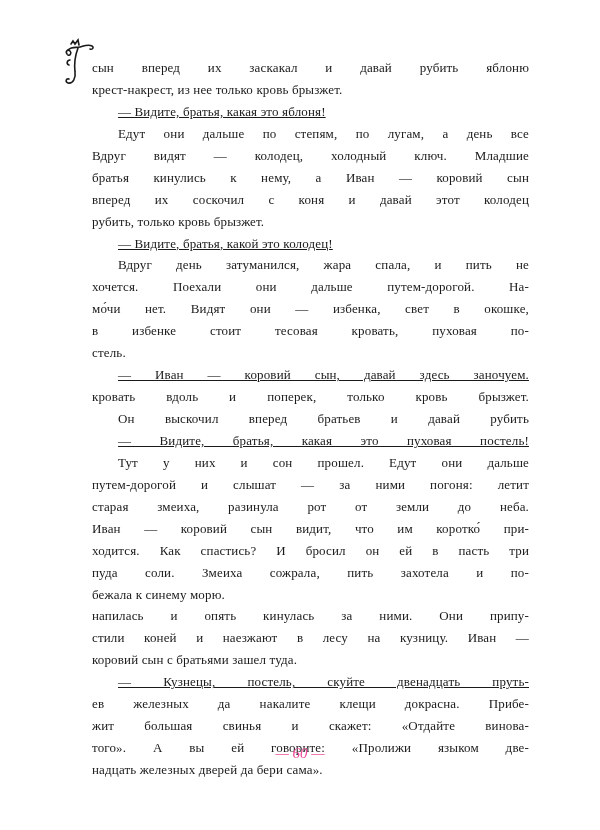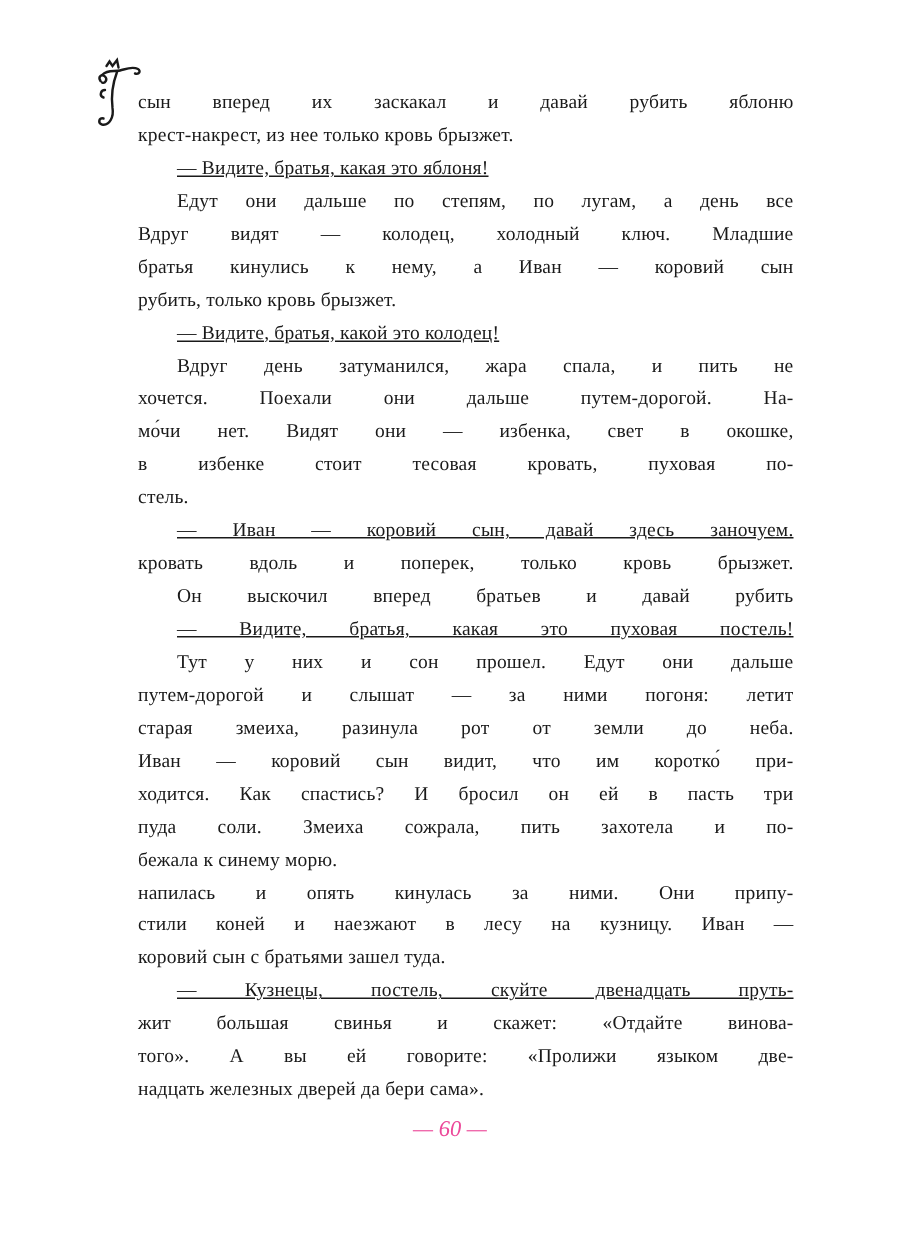--- a/index.html
+++ b/index.html
@@ -71,20 +71,21 @@
   </g>
 </svg>
 
 <div class="page" id="page">
     <div class="line">сын вперед их заскакал и давай рубить яблоню</div>
     <div class="line last">крест-накрест, из нее только кровь брызжет.</div>
     <div class="line dialog last">— Видите, братья, какая это яблоня!</div>
     <div class="line indent">Едут они дальше по степям, по лугам, а день все</div>
     <div class="line">Вдруг видят — колодец, холодный ключ. Младшие</div>
     <div class="line">братья кинулись к нему, а Иван — коровий сын</div>
+    <div class="line">вперед их соскочил с коня и давай этот колодец</div>
     <div class="line last">рубить, только кровь брызжет.</div>
     <div class="line dialog last">— Видите, братья, какой это колодец!</div>
     <div class="line indent">Вдруг день затуманился, жара спала, и пить не</div>
     <div class="line">хочется. Поехали они дальше путем-дорогой. На-</div>
     <div class="line">мо́чи нет. Видят они — избенка, свет в окошке,</div>
     <div class="line">в избенке стоит тесовая кровать, пуховая по-</div>
     <div class="line last">стель.</div>
     <div class="line dialog">— Иван — коровий сын, давай здесь заночуем.</div>
     <div class="line">кровать вдоль и поперек, только кровь брызжет.</div>
     <div class="line indent">Он выскочил вперед братьев и давай рубить</div>
@@ -93,18 +94,19 @@
     <div class="line">путем-дорогой и слышат — за ними погоня: летит</div>
     <div class="line">старая змеиха, разинула рот от земли до неба.</div>
     <div class="line">Иван — коровий сын видит, что им коротко́ при-</div>
     <div class="line">ходится. Как спастись? И бросил он ей в пасть три</div>
     <div class="line">пуда соли. Змеиха сожрала, пить захотела и по-</div>
     <div class="line last">бежала к синему морю.</div>
     <div class="line">напилась и опять кинулась за ними. Они припу-</div>
     <div class="line">стили коней и наезжают в лесу на кузницу. Иван —</div>
     <div class="line last">коровий сын с братьями зашел туда.</div>
     <div class="line dialog">— Кузнецы, постель, скуйте двенадцать пруть-</div>
+    <div class="line">ев железных да накалите клещи докрасна. Прибе-</div>
     <div class="line">жит большая свинья и скажет: «Отдайте винова-</div>
     <div class="line">того». А вы ей говорите: «Пролижи языком две-</div>
     <div class="line last">надцать железных дверей да бери сама».</div>
   </div>
 
 <div class="page-number">— 60 —</div>
 
 </body></html>

